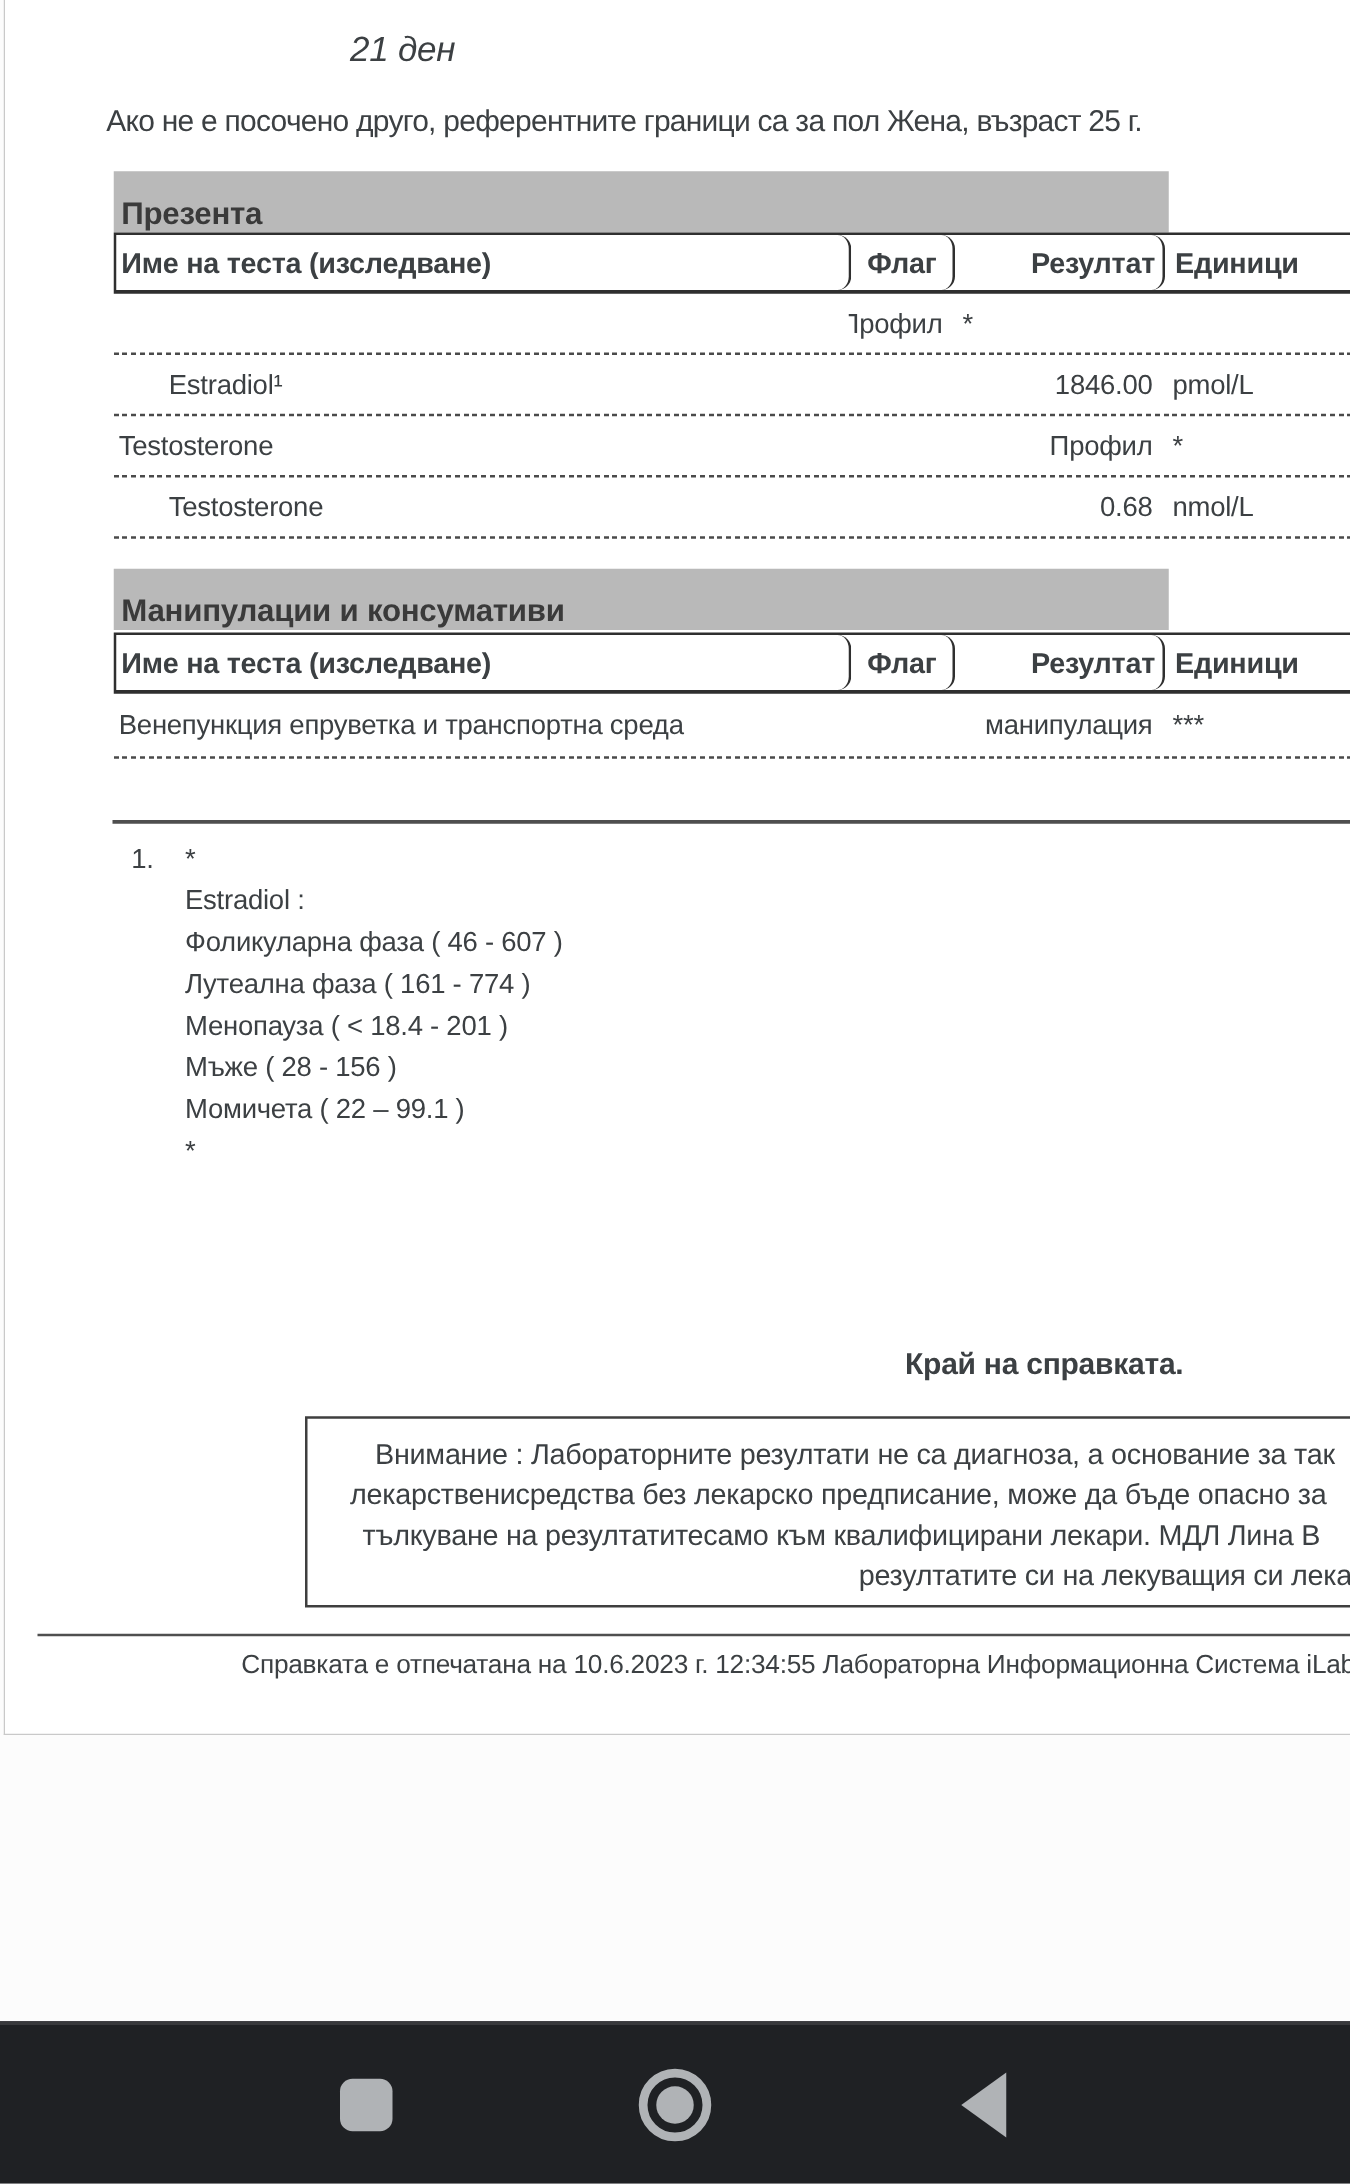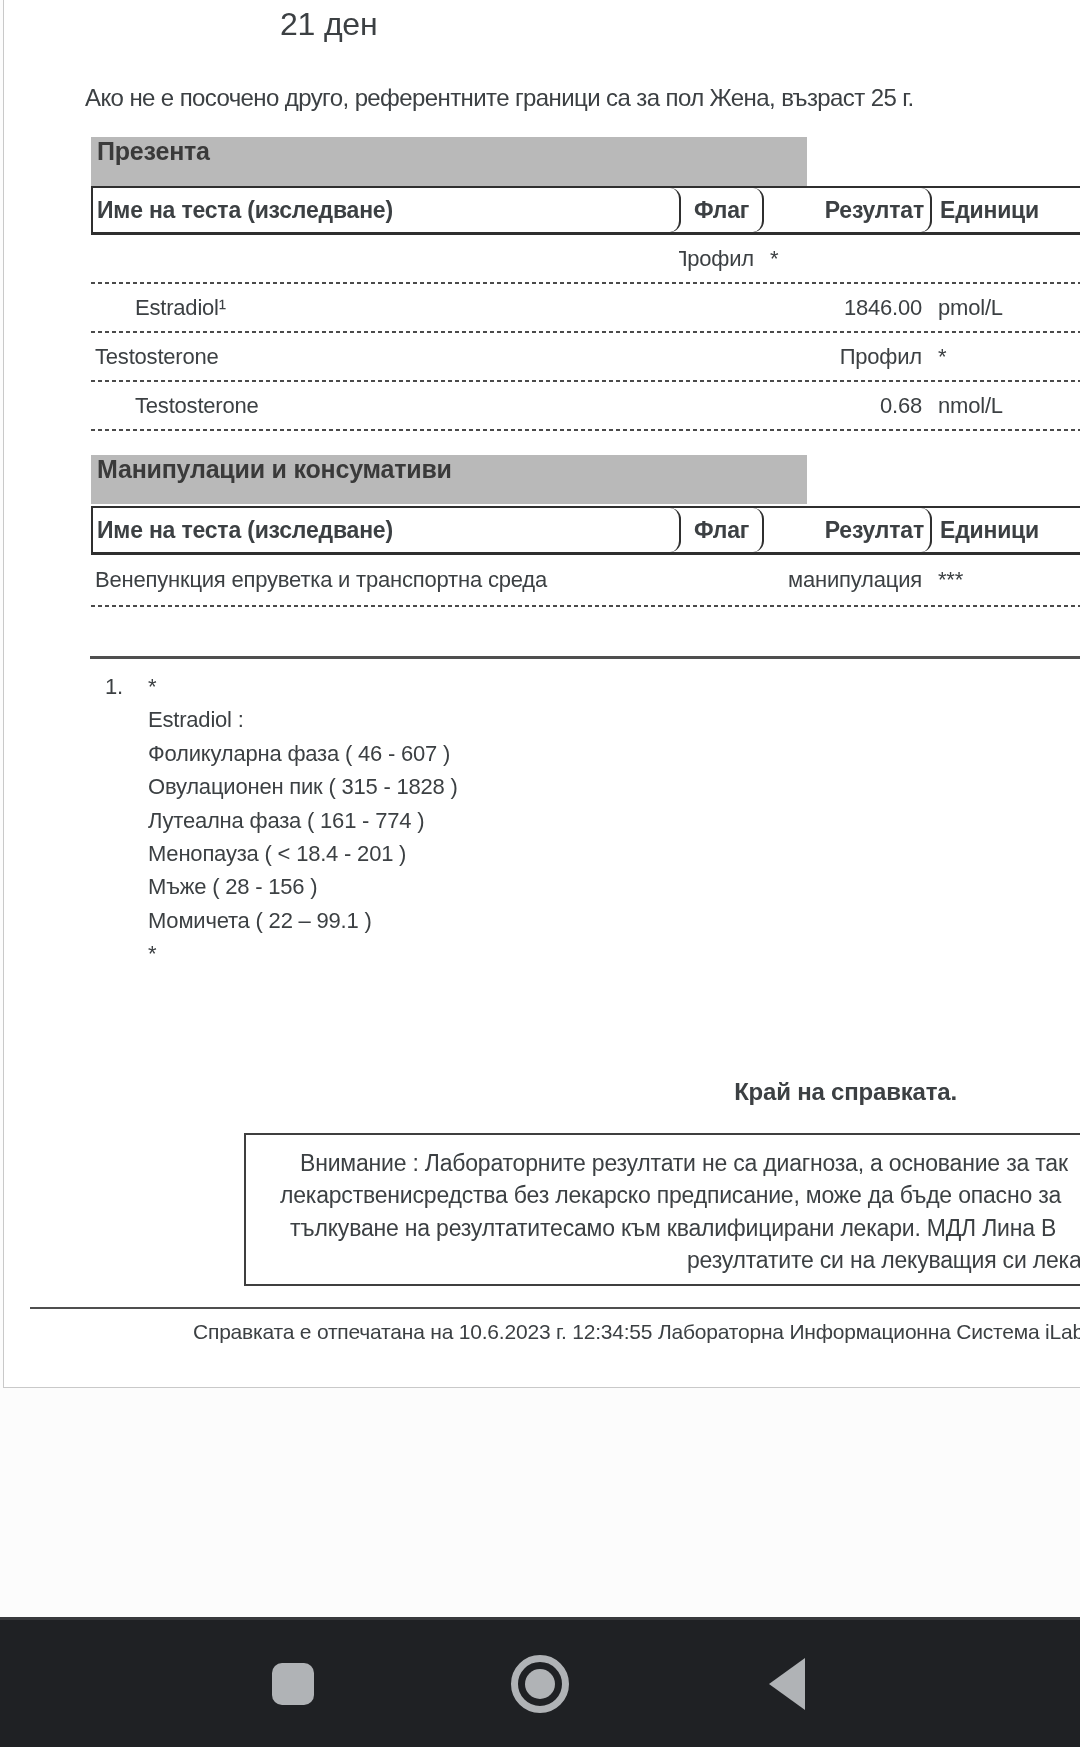--- a/index.html
+++ b/index.html
@@ -14,27 +14,27 @@
     letter-spacing:-0.2px;
   }
   .page {
     position:absolute; left:3px; top:0;
     width:1380px; height:1388px;
     background:var(--page-bg,#ffffff);
     border-left:1px solid var(--page-border,#c9c9c9);
     border-bottom:1px solid var(--page-border,#c9c9c9);
   }
   .abs { position:absolute; }
-  .top-note { left:276px; top:6px; font-size:32px; white-space:nowrap; }
+  .top-note { left:276px; top:24px; font-size:28px; white-space:nowrap;font-style:italic; }
   .intro { left:81px; top:84px; font-size:24px; font-weight:normal; white-space:nowrap; letter-spacing:-0.6px; }
 
   .band {
-    left:87px; width:716px; height:49px;
+    left:87px; width:844px; height:49px;
     background:var(--band-gray,#b9b9b9);
-    display:flex; align-items:flex-start;
+    display:flex; align-items:flex-end;
     padding-left:6px;
     font-size:25px; font-weight:bold; color:#3a3a3a;
   }
   .band1 { top:137px; }
   .band2 { top:455px; }
 
   .tbl { left:87px; width:1140px; }
   .tbl1 { top:186px; }
   .tbl2 { top:506px; }
   .thead {
@@ -70,21 +70,21 @@
   .sep {
     height:2px;
     background:repeating-linear-gradient(to right, var(--dash,#4a4a4a) 0 4px, transparent 4px 7px);
   }
 
   .rule { left:86px; top:656px; width:1145px; height:3px; background:#4f4f4f; }
 
   .footnote-marker { left:101px; top:670px; font-size:22px; line-height:33.4px; }
   .footnote { left:144px; top:670px; font-size:22px; line-height:33.4px; white-space:nowrap; }
 
-  .end-note { left:688px; top:1078px; width:307px; text-align:center; font-size:24px; font-weight:bold; white-space:nowrap; }
+  .end-note { left:720px; top:1078px; width:307px; text-align:left; font-size:24px; font-weight:bold; white-space:nowrap; }
 
   .warning {
     left:240px; top:1133px; width:990px; height:153px;
     border:2px solid #3f3f3f;
     padding-top:12px;
     font-size:23px; line-height:32.4px;
   }
   .warning .wline { white-space:nowrap; }
 
   .footer-rule { left:26px; top:1307px; width:1205px; height:2px; background:#4f4f4f; }
@@ -195,21 +195,20 @@
     <div class="sep"></div>
   </div>
 
   <div class="abs rule"></div>
 
   <div class="abs footnote-marker">1.</div>
   <div class="abs footnote">
     <div>*</div>
     <div>Estradiol :</div>
     <div>Фоликуларна фаза ( 46 - 607 )</div>
-    <div>Овулационен пик ( 315 - 1828 )</div>
     <div>Лутеална фаза ( 161 - 774 )</div>
     <div>Менопауза ( &lt; 18.4 - 201 )</div>
     <div>Мъже ( 28 - 156 )</div>
     <div>Момичета ( 22 – 99.1 )</div>
     <div>*</div>
   </div>
 
   <div class="abs end-note">Край на справката.</div>
 
   <div class="abs warning">

